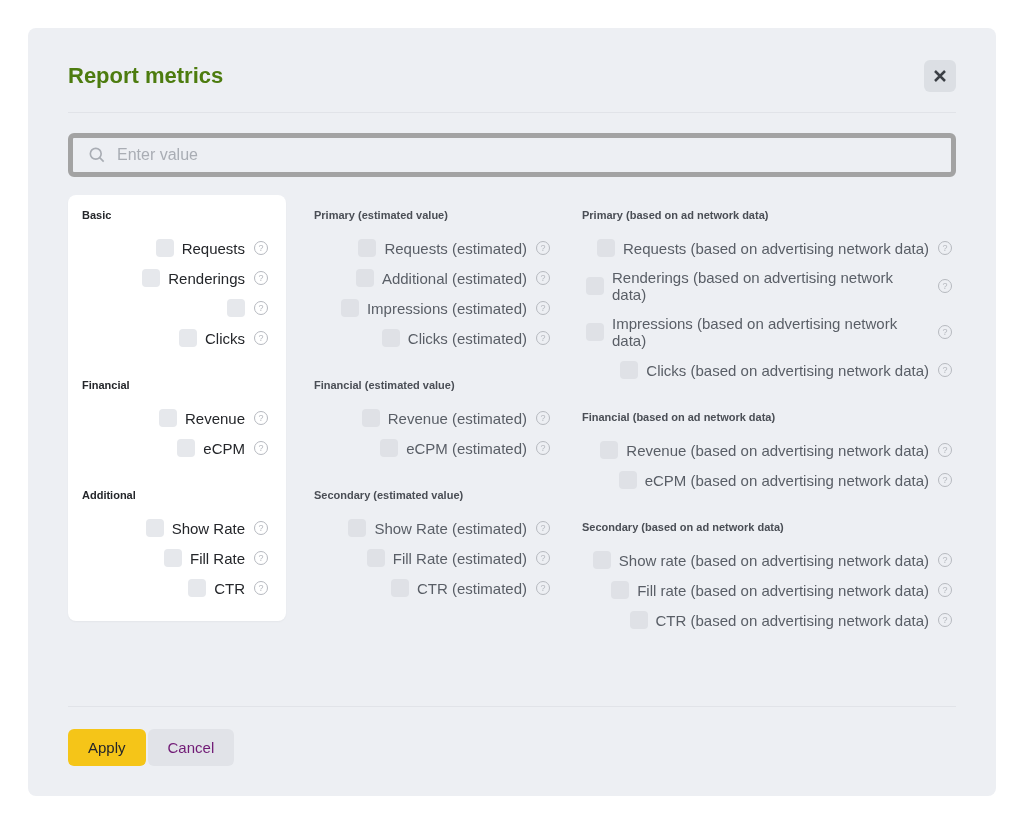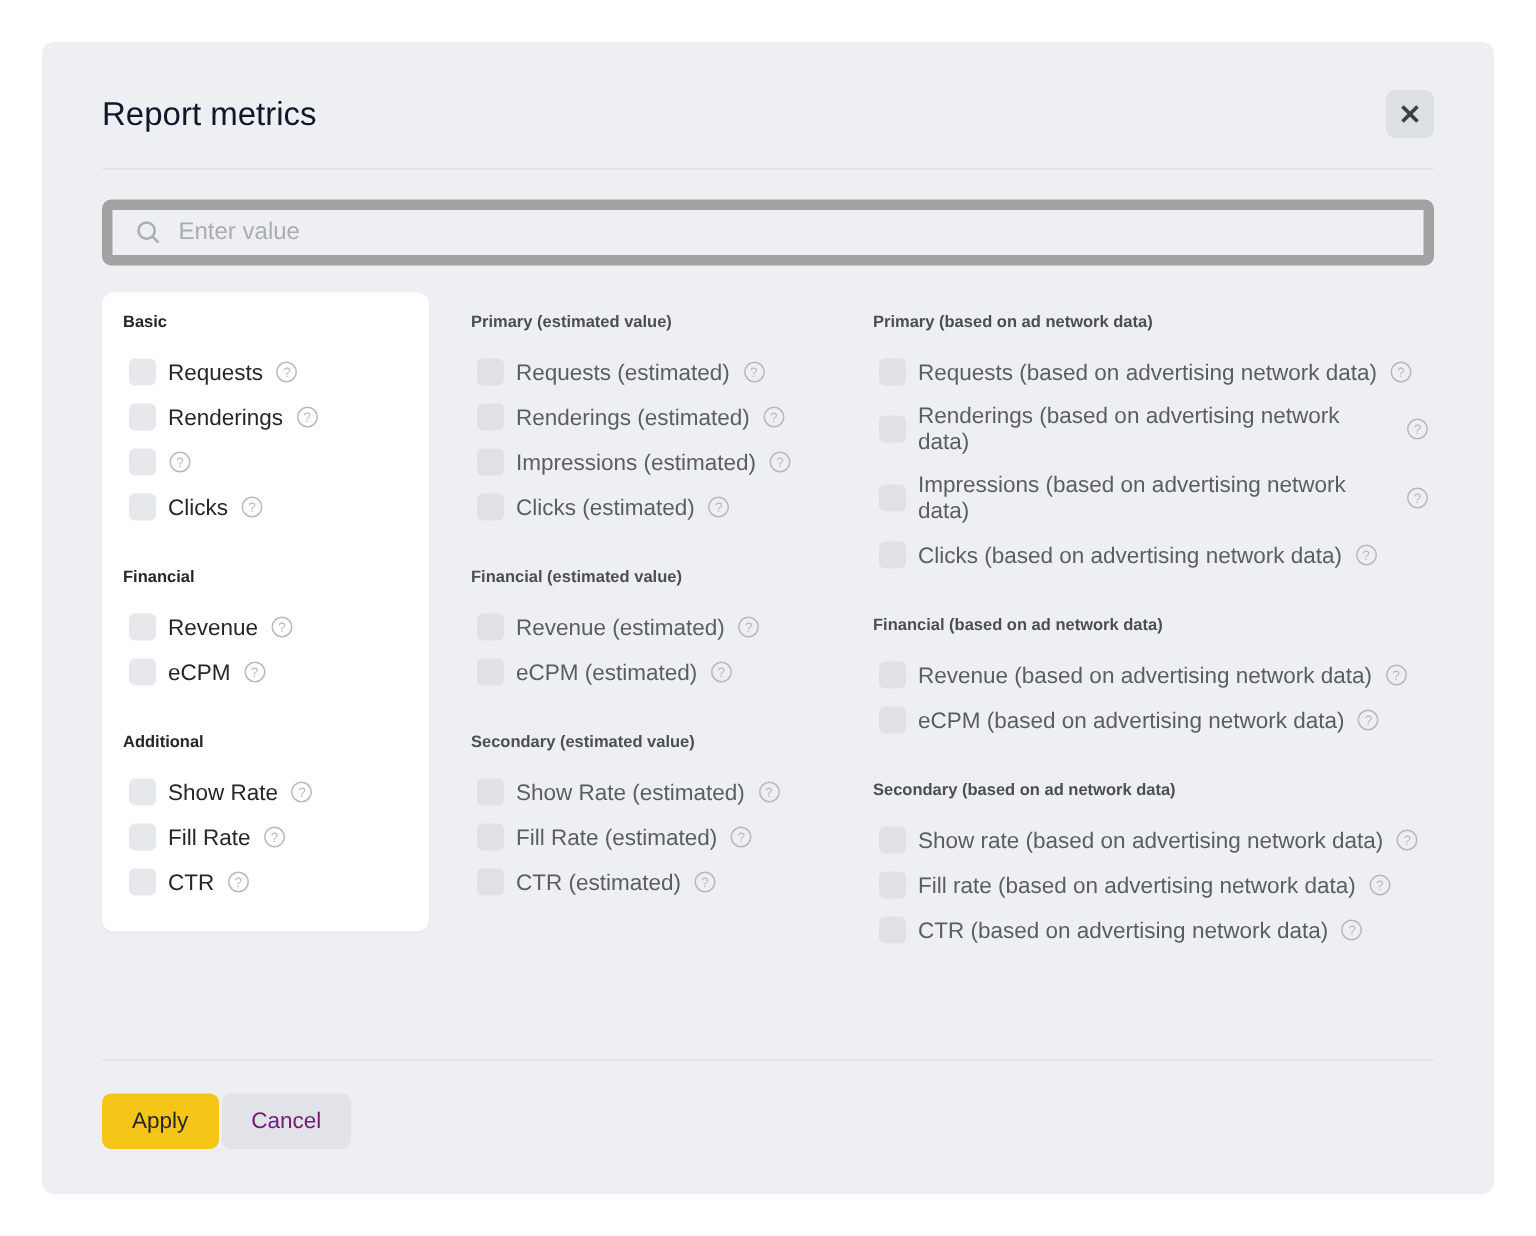--- a/index.html
+++ b/index.html
@@ -22,36 +22,36 @@
   .header-row {
     display: flex;
     align-items: center;
     justify-content: space-between;
     padding-bottom: 20px;
     border-bottom: 1px solid #e1e3e8;
     margin-bottom: 20px;
   }
   .title {
     font-size: 22px;
-    font-weight: 400;
-    color: #0f172a;
+    font-weight: 700;
+    color: #4d7c0f;
   }
   .close-btn {
     width: 32px;
     height: 32px;
     background: #dcdfe4;
     border-radius: 6px;
     display: flex;
     align-items: center;
     justify-content: center;
     cursor: pointer;
   }
   .close-btn svg { width: 16px; height: 16px; stroke: #3b3f45; stroke-width: 2.5; }
   .search-wrap {
-    border: 7px solid #a3a3a3;
+    border: 5px solid #a3a3a3;
     border-radius: 6px;
     background: #edeff3;
     height: 44px;
     display: flex;
     align-items: center;
     padding: 0 14px;
     gap: 10px;
     margin-bottom: 18px;
   }
   .search-wrap svg { width: 20px; height: 20px; stroke: #a9adb4; fill: none; stroke-width: 2; }
@@ -90,20 +90,21 @@
   }
   .col-2 .group-title, .col-3 .group-title { color: #4a4e55; }
   .metric {
     display: flex;
     align-items: center;
     gap: 8px;
     font-size: 15px;
     color: #24262a;
     padding: 6px 4px;
     cursor: pointer;
+    justify-content: flex-end;
   }
   .col-2 .metric, .col-3 .metric { color: #595e66; }
   .chk {
     width: 18px;
     height: 18px;
     border-radius: 4px;
     background: #e6e8ec;
     flex-shrink: 0;
   }
   .col-2 .chk, .col-3 .chk { background: #dfe1e6; }
@@ -219,21 +220,21 @@
     <div class="col col-2">
       <div class="group">
         <div class="group-title">Primary (estimated value)</div>
         <div class="metric">
             <span class="chk"></span>
             <span>Requests (estimated)</span>
             <span class="help-icon">?</span>
           </div>
         <div class="metric">
             <span class="chk"></span>
-            <span>Renderings (estimated)</span>
+            <span>Additional (estimated)</span>
             <span class="help-icon">?</span>
           </div>
         <div class="metric">
             <span class="chk"></span>
             <span>Impressions (estimated)</span>
             <span class="help-icon">?</span>
           </div>
         <div class="metric">
             <span class="chk"></span>
             <span>Clicks (estimated)</span>

